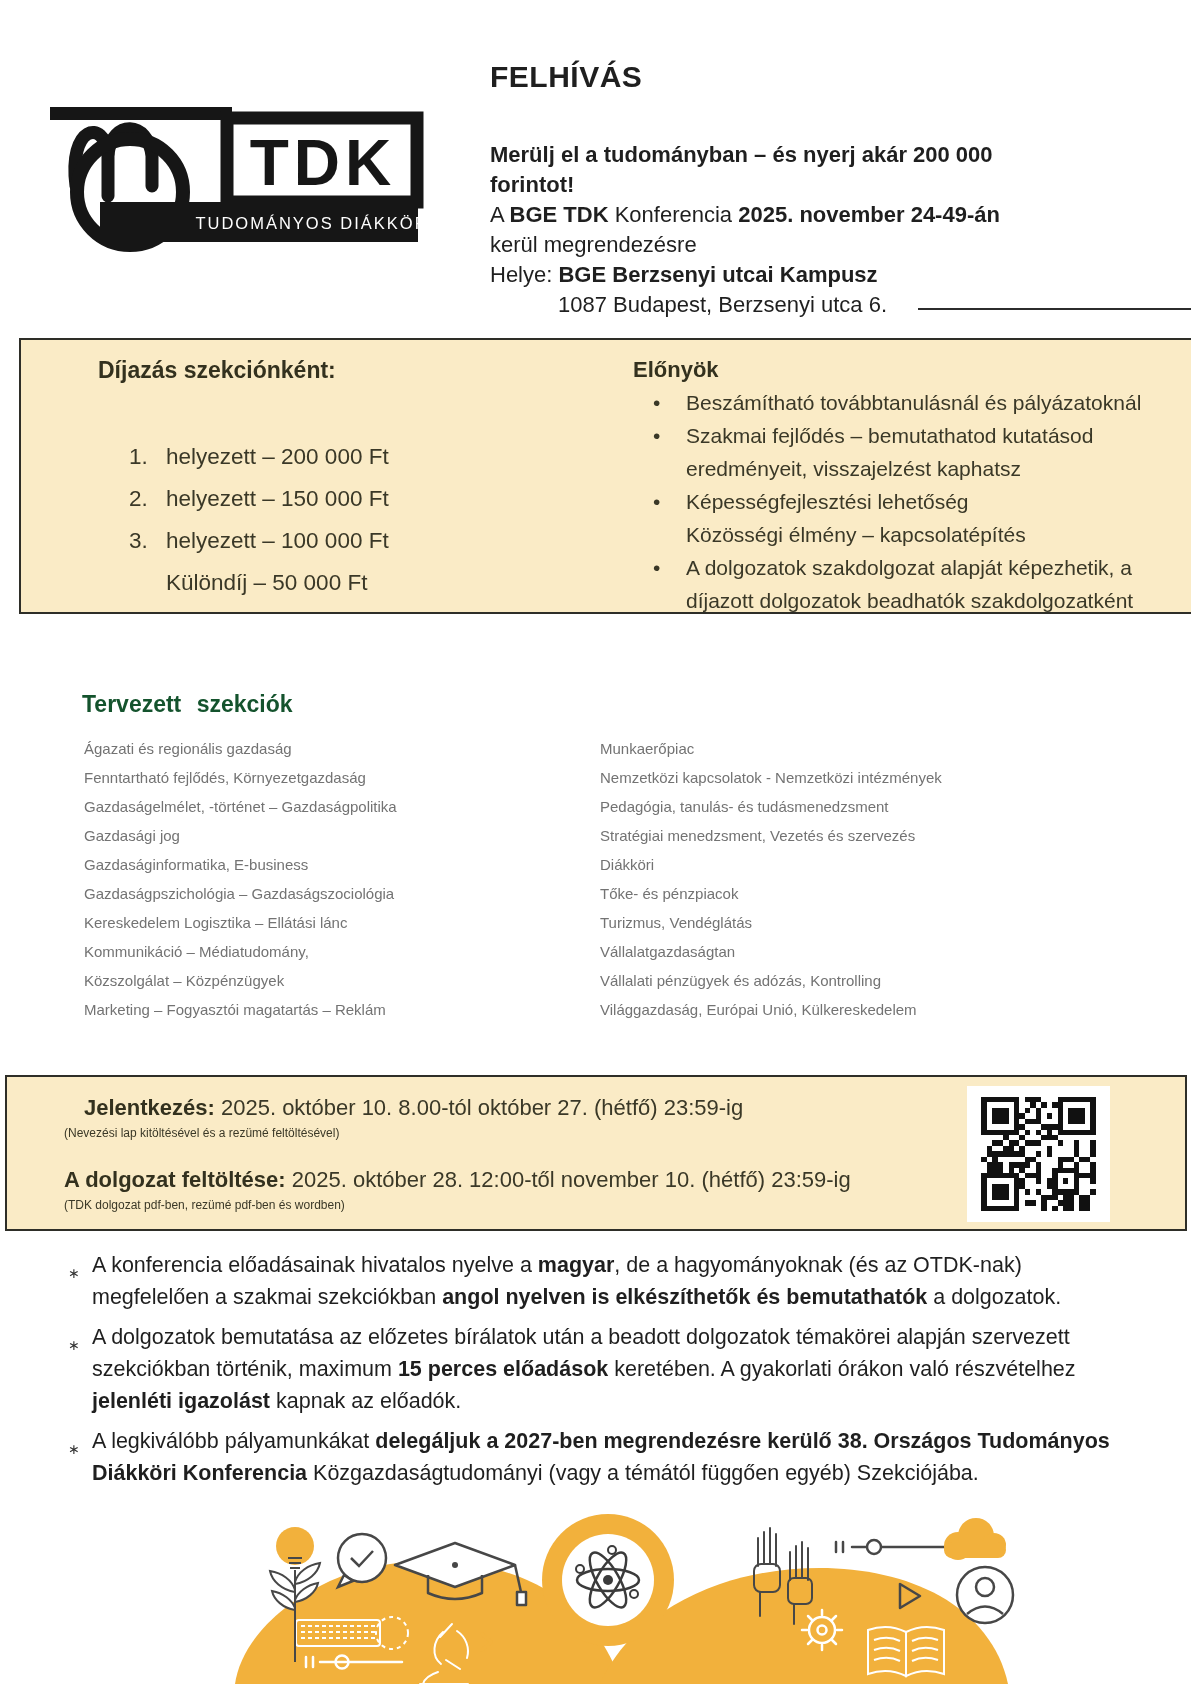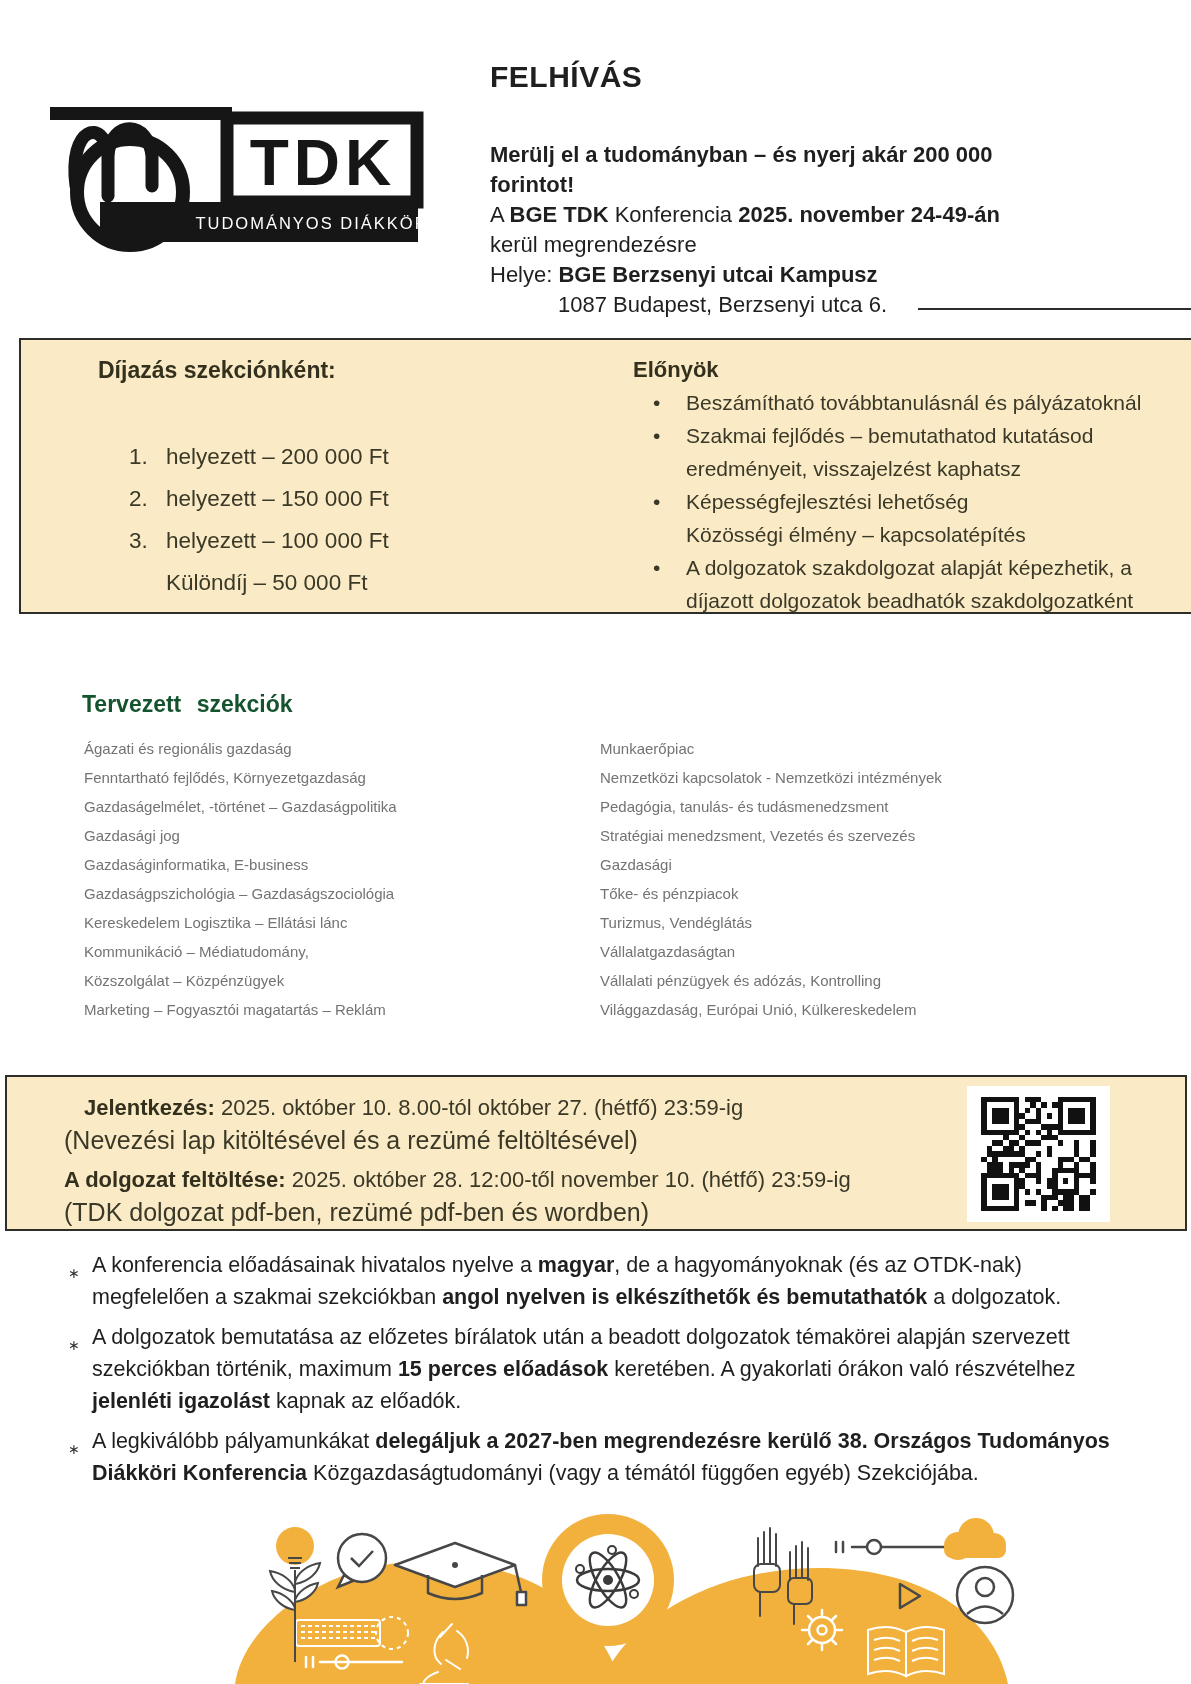--- a/index.html
+++ b/index.html
@@ -40,21 +40,21 @@
   
   .sections-heading{left:82px;top:691px;font-size:23px;font-weight:bold;word-spacing:9px;color:#14532d;}
   .col{font-size:15px;line-height:29px;color:#737373;}
   .col-left{left:84px;top:734px;}
   .col-right{left:600px;top:734px;}
   .col .sline{white-space:nowrap;}
 
   
   .reg-line{position:absolute;left:57px;white-space:nowrap;font-size:22px;color:#3a3827;}
   .reg-line b{color:#33311e;}
-  .reg-small{font-size:25px;}
+  .reg-small{font-size:12px;}
   .reg-l1{top:18px;margin-left:20px;}
   .reg-l2{top:49px;}
   .reg-l3{top:90px;}
   .reg-l4{top:121px;}
 
   .qr{left:967px;top:1086px;width:143px;height:136px;background:#fff;}
   .qr svg{width:100%;height:100%;display:block;}
 
   
   .note{left:66px;width:1060px;font-size:21.5px;line-height:32px;position:absolute;color:#1f1f1f;}
@@ -132,21 +132,21 @@
     <div class="sline">Kereskedelem Logisztika – Ellátási lánc</div>
     <div class="sline">Kommunikáció – Médiatudomány,</div>
     <div class="sline">Közszolgálat – Közpénzügyek</div>
     <div class="sline">Marketing – Fogyasztói magatartás – Reklám</div>
   </div>
   <div class="abs col col-right">
     <div class="sline">Munkaerőpiac</div>
     <div class="sline">Nemzetközi kapcsolatok - Nemzetközi intézmények</div>
     <div class="sline">Pedagógia, tanulás- és tudásmenedzsment</div>
     <div class="sline">Stratégiai menedzsment, Vezetés és szervezés</div>
-    <div class="sline">Gazdasági</div>
+    <div class="sline">Diákköri</div>
     <div class="sline">Tőke- és pénzpiacok</div>
     <div class="sline">Turizmus, Vendéglátás</div>
     <div class="sline">Vállalatgazdaságtan</div>
     <div class="sline">Vállalati pénzügyek és adózás, Kontrolling</div>
     <div class="sline">Világgazdaság, Európai Unió, Külkereskedelem</div>
   </div>
 
   <div class="cream box2">
     <div class="reg-line reg-l1"><b>Jelentkezés:</b><span> 2025. október 10. 8.00-tól október 27. (hétfő) 23:59-ig</span></div>
     <div class="reg-line reg-small reg-l2"><span>(Nevezési lap kitöltésével és a rezümé feltöltésével)</span></div>

